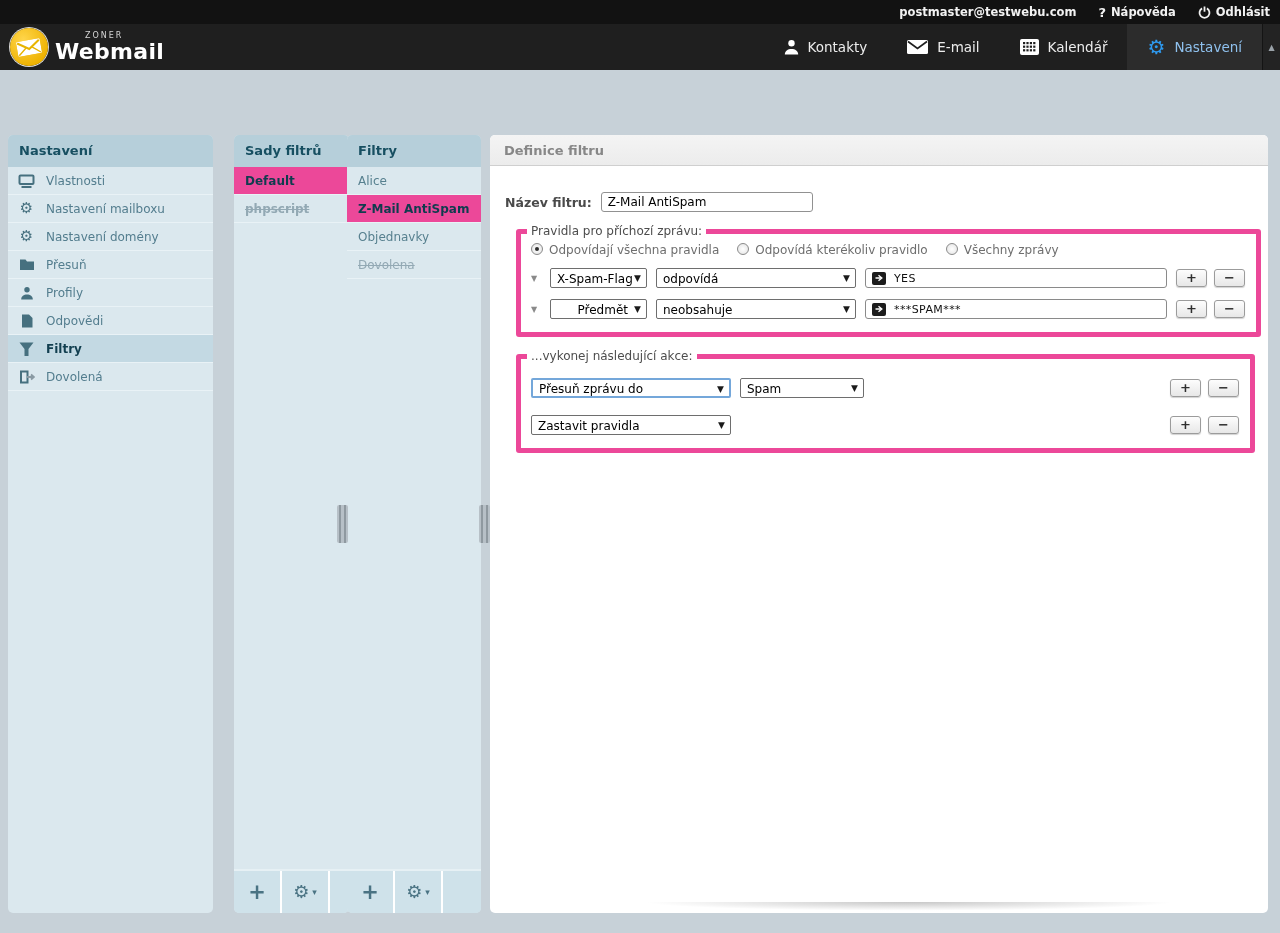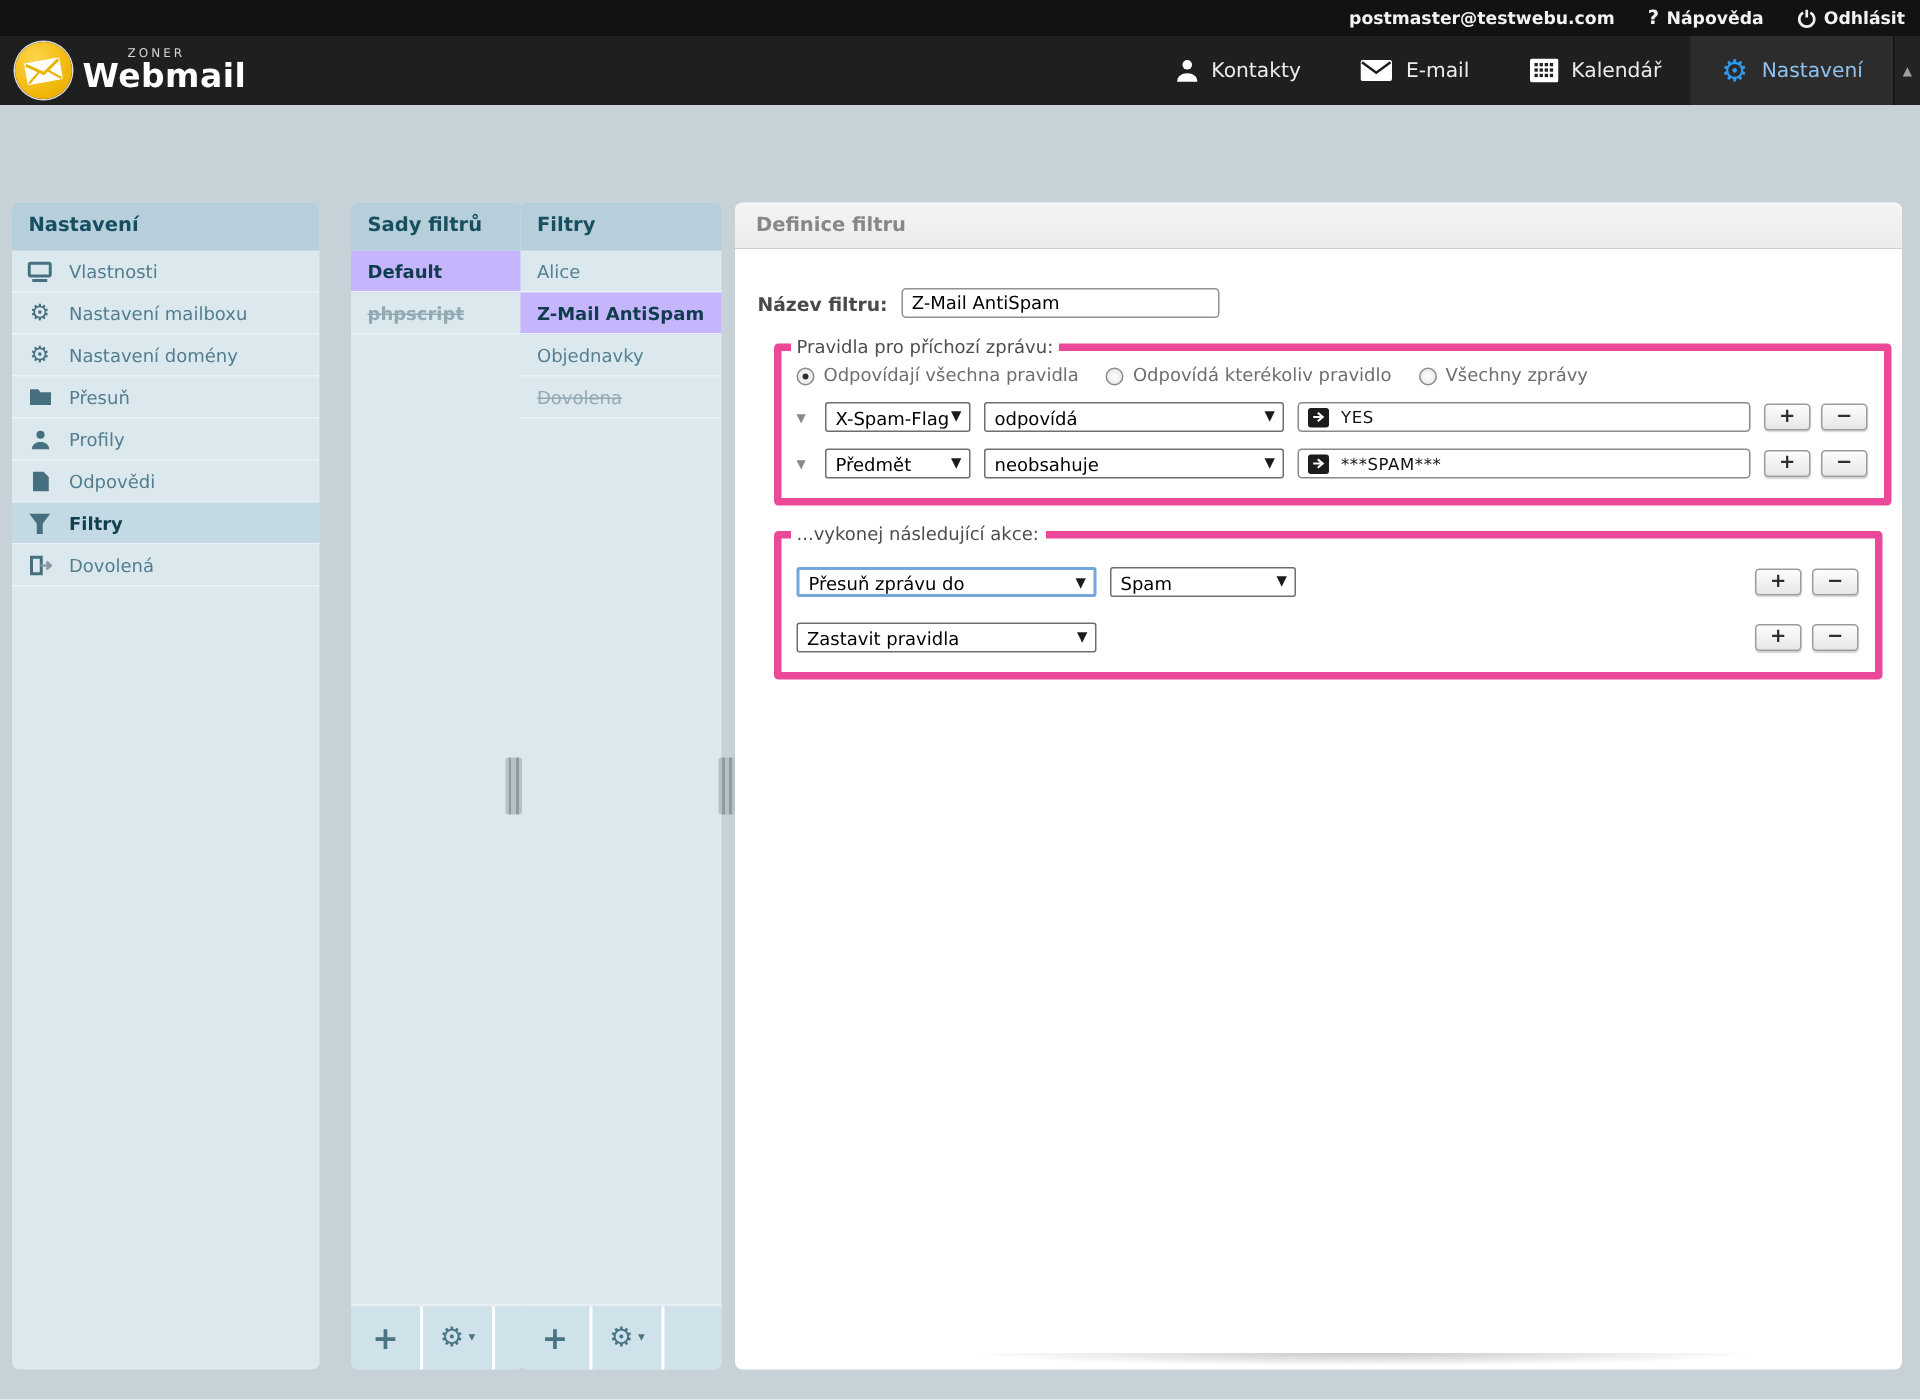--- a/index.html
+++ b/index.html
@@ -35,21 +35,21 @@
   .col1 { left:8px; width:205px; }
   .col2 { left:234px; width:115px; }
   .col3 { left:347px; width:134px; }
 
   .menu-item { height:28px; display:flex; align-items:center; gap:10px; padding-left:9px; font-size:12px; color:#537d8e; border-bottom:1px solid #e9f2f6; cursor:default; }
   .menu-item.selected { background:#c3d9e3; color:#123f50; font-weight:bold; }
   .mi-icon { width:19px; text-align:center; color:#46707f; flex:none; display:flex; justify-content:center; }
   .mi-gear { font-size:15px; line-height:1; color:#46707f; }
 
   .list-item { height:28px; line-height:28px; padding-left:11px; font-size:12px; color:#57808f; border-bottom:1px solid #e9f2f6; cursor:default; white-space:nowrap; }
-  .list-item.selected { background:#c4b5fd; color:#103c4e; font-weight:bold; }
+  .list-item.selected { background:#ec4899; color:#103c4e; font-weight:bold; }
   .list-item.inactive { color:#93a9b4; text-decoration:line-through; }
   .list-item.inactive.bold { font-weight:bold; }
 
   .col-toolbar { position:absolute; bottom:0; left:0; right:0; height:44px; background:#cfe2ea; border-radius:0 0 5px 5px; border-top:2px solid #e6f0f4; display:flex; }
   .tb-cell { width:48px; display:flex; align-items:center; justify-content:center; color:#4a7383; border-right:2px solid #ffffff; cursor:default; }
   .tb-plus { font-size:21px; font-weight:bold; line-height:1; }
   .tb-gear { font-size:18px; line-height:1; }
   .tb-caret { font-size:9px; margin-left:3px; color:#4a7383; }
 
   .grip { position:absolute; top:435px; width:11px; height:38px; border-radius:2px;
@@ -62,33 +62,33 @@
   .main-body { display:flex; flex-direction:column; height:746px; }
 
   .name-row { margin:26px 18px 0 15px; display:flex; align-items:center; gap:9px; }
   .field-label { font-size:12.5px; color:#4a4a4a; font-weight:bold; }
   .text-input { width:212px; height:20px; border:1px solid #919191; border-radius:3px; padding:2px 6px; font-size:12px; font-family:inherit; color:#000; }
 
   fieldset.box { margin:12px 13px 0 26px; border:5px solid #ec4899; border-radius:3px; padding:2px 10px 13px; }
   fieldset.box legend { font-size:12px; color:#4d4d4d; padding:0 4px; margin-left:-4px; }
 
   .radio-row { display:flex; align-items:center; gap:18px; margin-top:3px; }
-  .radio-option { display:flex; align-items:flex-end; gap:6px; font-size:12px; color:#6e6e6e; cursor:default; }
+  .radio-option { display:flex; align-items:flex-start; gap:6px; font-size:12px; color:#6e6e6e; cursor:default; }
   .radio { width:12px; height:12px; border-radius:50%; border:1px solid #8a8a8a; background:radial-gradient(#ffffff,#e2e2e2); position:relative; flex:none; }
   .radio.checked::after { content:""; position:absolute; inset:3px; border-radius:50%; background:#2f2f2f; }
 
   .rule-row { display:flex; align-items:center; margin-top:11px; gap:9px; }
   .action-row { display:flex; align-items:center; margin-top:13px; gap:9px; }
   .action-row.second { margin-top:17px; }
   .row-caret { color:#8a8a8a; font-size:8px; width:10px; flex:none; }
 
   .fselect { position:relative; height:20px; line-height:18px; background:#fff; border:1px solid #6e6e6e; border-radius:2px; font-size:12px; color:#000; padding:1px 18px 0 6px; white-space:nowrap; overflow:hidden; cursor:default; }
   .fselect .arrow { position:absolute; right:5px; top:5px; font-size:9px; line-height:1; color:#1a1a1a; }
   .fselect.focused { border:2px solid #74a7da; padding-top:0; }
-  .w-field { width:97px; } .w-op { width:200px; } .w-action { width:200px; } .w-target { width:124px; }
+  .w-field { width:97px;text-align:right; } .w-op { width:200px; } .w-action { width:200px; } .w-target { width:124px; }
 
   .value-box { width:302px; height:20px; border:1px solid #8a8a8a; border-radius:3px; display:flex; align-items:center; padding:0 6px; gap:8px; }
   .value-badge { width:14px; height:13px; background:#1c1c1c; border-radius:2px; flex:none; display:flex; align-items:center; justify-content:center; }
   .value-text { font-size:11px; color:#111; letter-spacing:0.4px; }
 
   .pm-group { margin-left:auto; display:flex; gap:7px; margin-right:1px; }
   .pm-btn { width:31px; height:18px; border:1px solid #9b9b9b; border-radius:3px; background:linear-gradient(#fdfdfd,#e7e7e7); color:#2f2f2f; font-size:13px; font-weight:bold; line-height:15px; text-align:center; box-shadow:0 1px 1px rgba(0,0,0,0.18); cursor:default; }
 
   .footer-shadow { margin-top:auto; height:10px; position:relative; }
   .footer-shadow::before { content:""; position:absolute; left:145px; right:85px; top:0; height:9px;

